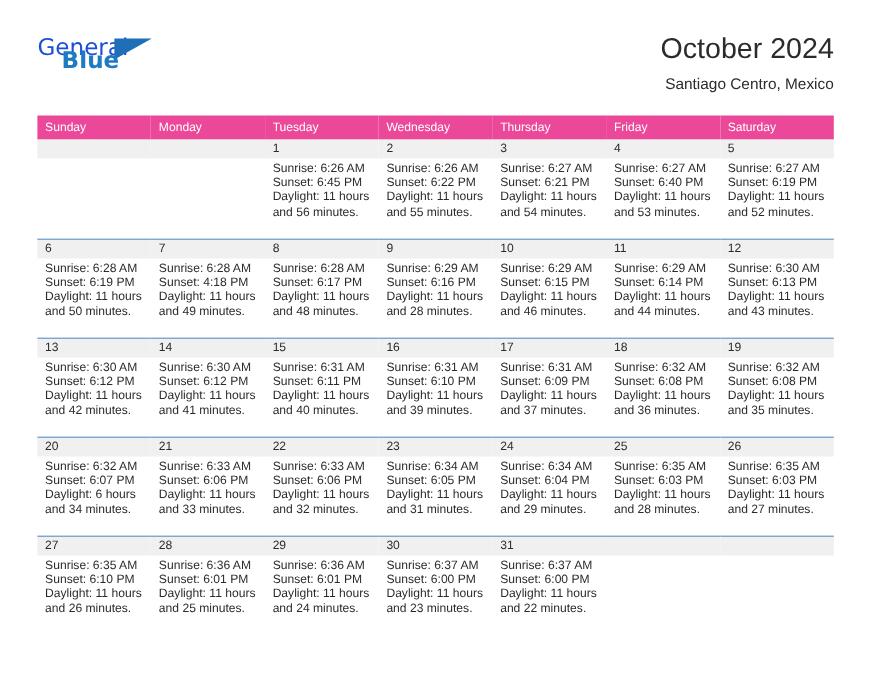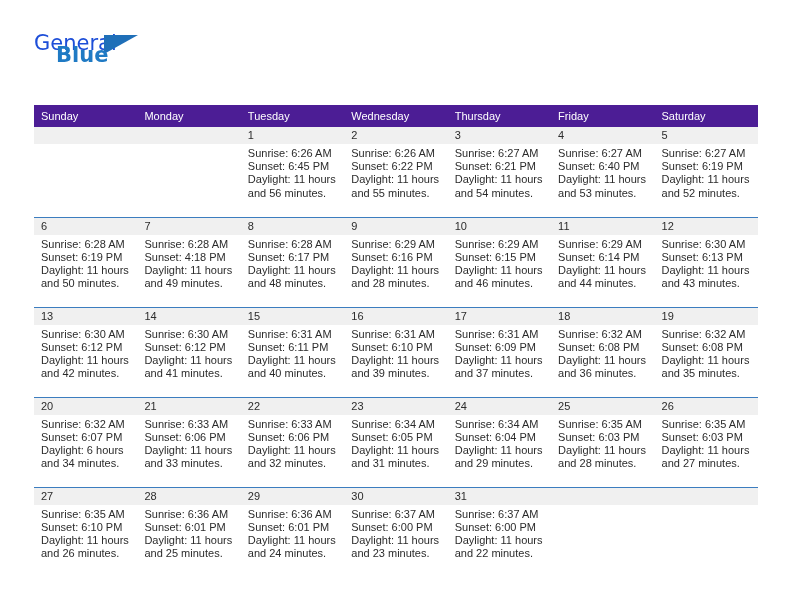--- a/index.html
+++ b/index.html
@@ -92,21 +92,21 @@
   
   .cal {
     position: absolute;
     left: 34px;
     top: 105px;
     width: 724px;
     border-collapse: collapse;
     table-layout: fixed;
   }
   .cal th {
-    background: #4c1d95;
+    background: #ec4899;
     color: #ffffff;
     font-size: 11px;
     font-weight: 400;
     text-align: left;
     padding: 5px 0 5px 7px;
     height: 19px;
     box-sizing: border-box;
     border: none;
   }
   .cal td {
@@ -158,20 +158,22 @@
 
   <div class="topbar">
 
     <div class="logo">
       <span class="logo-general">General</span>
       <span class="logo-tri"></span>
       <span class="logo-blue">Blue</span>
     </div>
 
     <div class="title-block">
+      <div class="cal-title">October 2024</div>
+      <div class="cal-sub">Santiago Centro, Mexico</div>
     </div>
 
   </div>
 
   <table class="cal">
     <thead>
       <tr>
         <th>Sunday</th>
         <th>Monday</th>
         <th>Tuesday</th>

